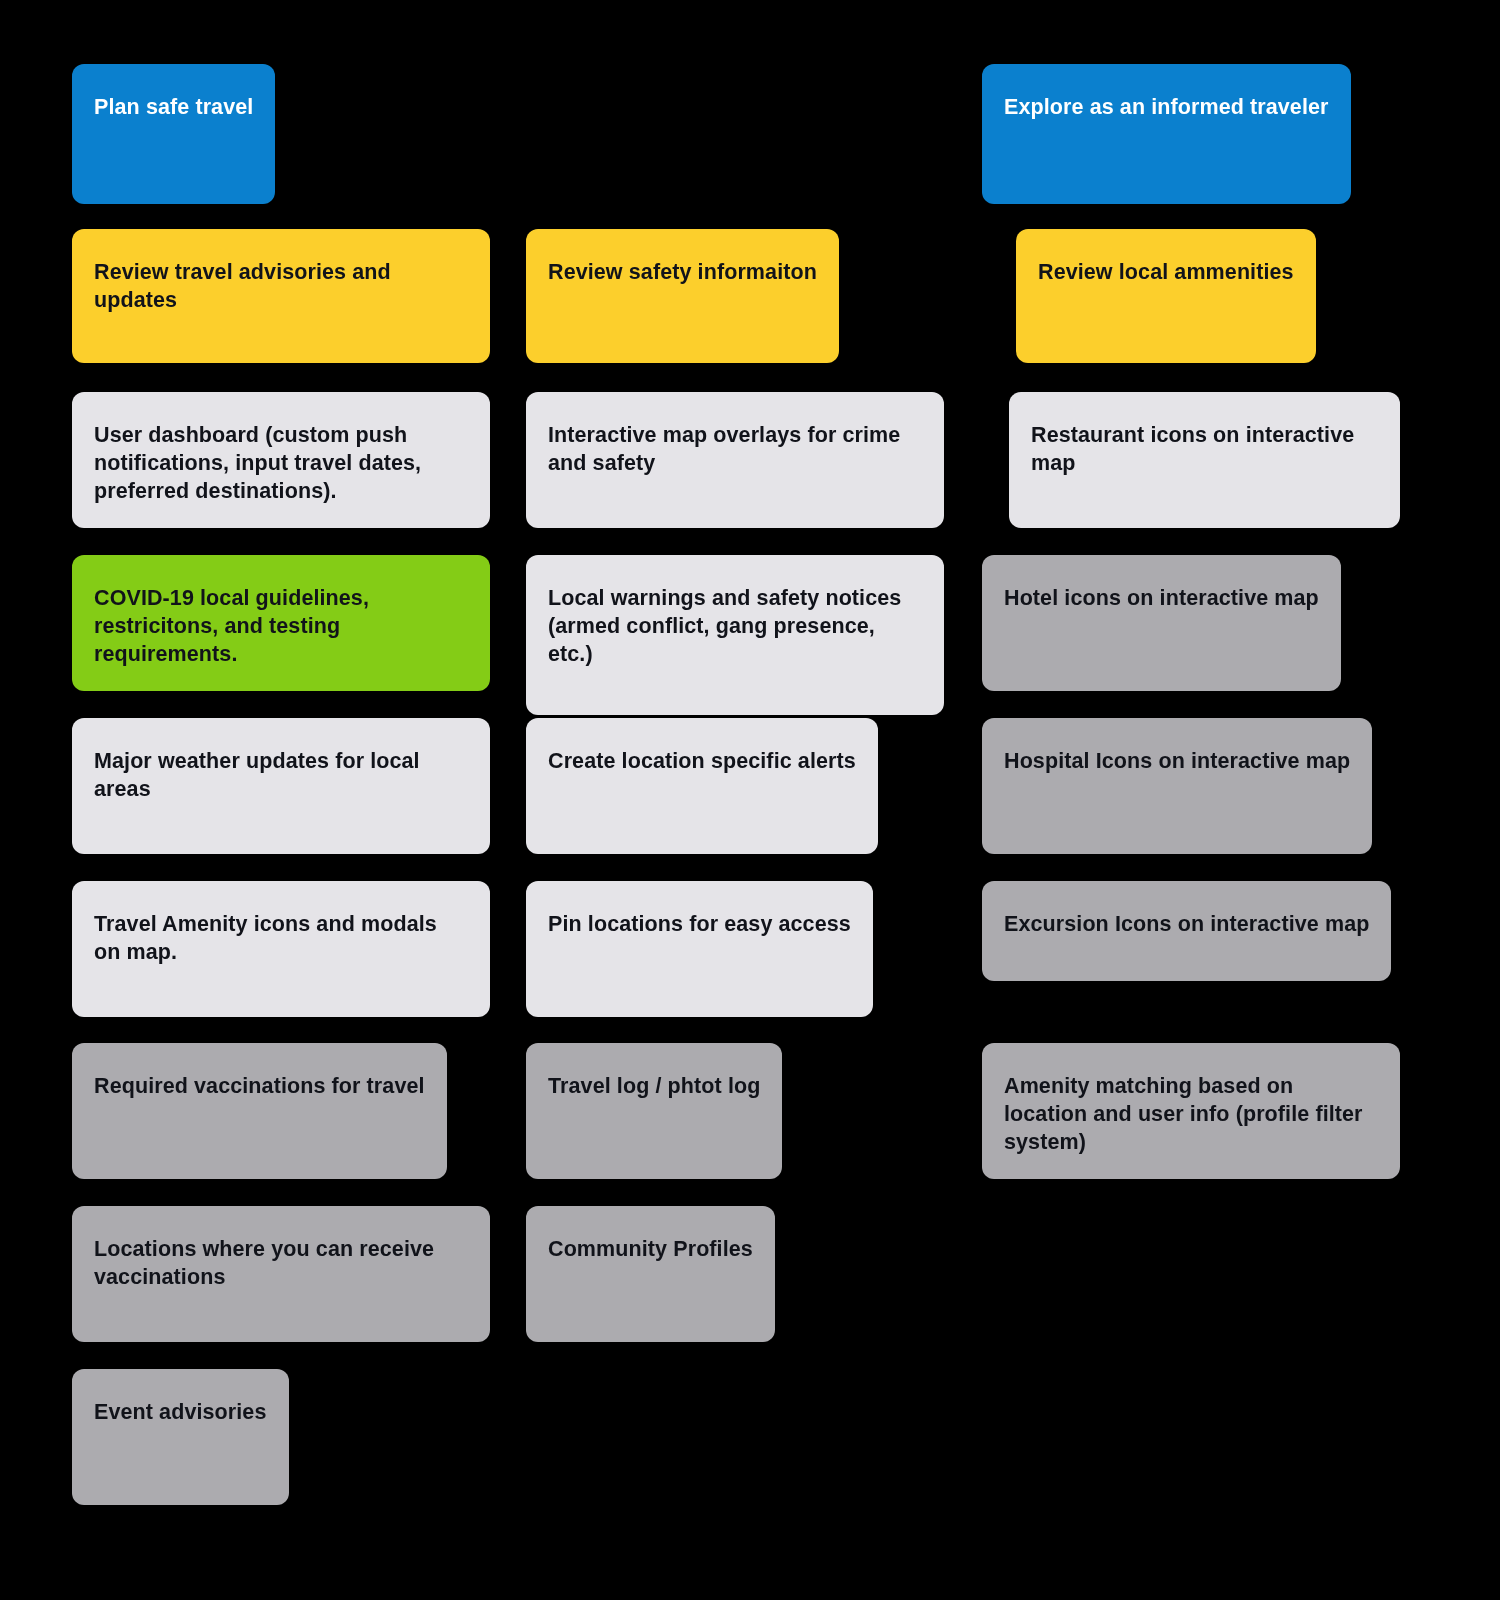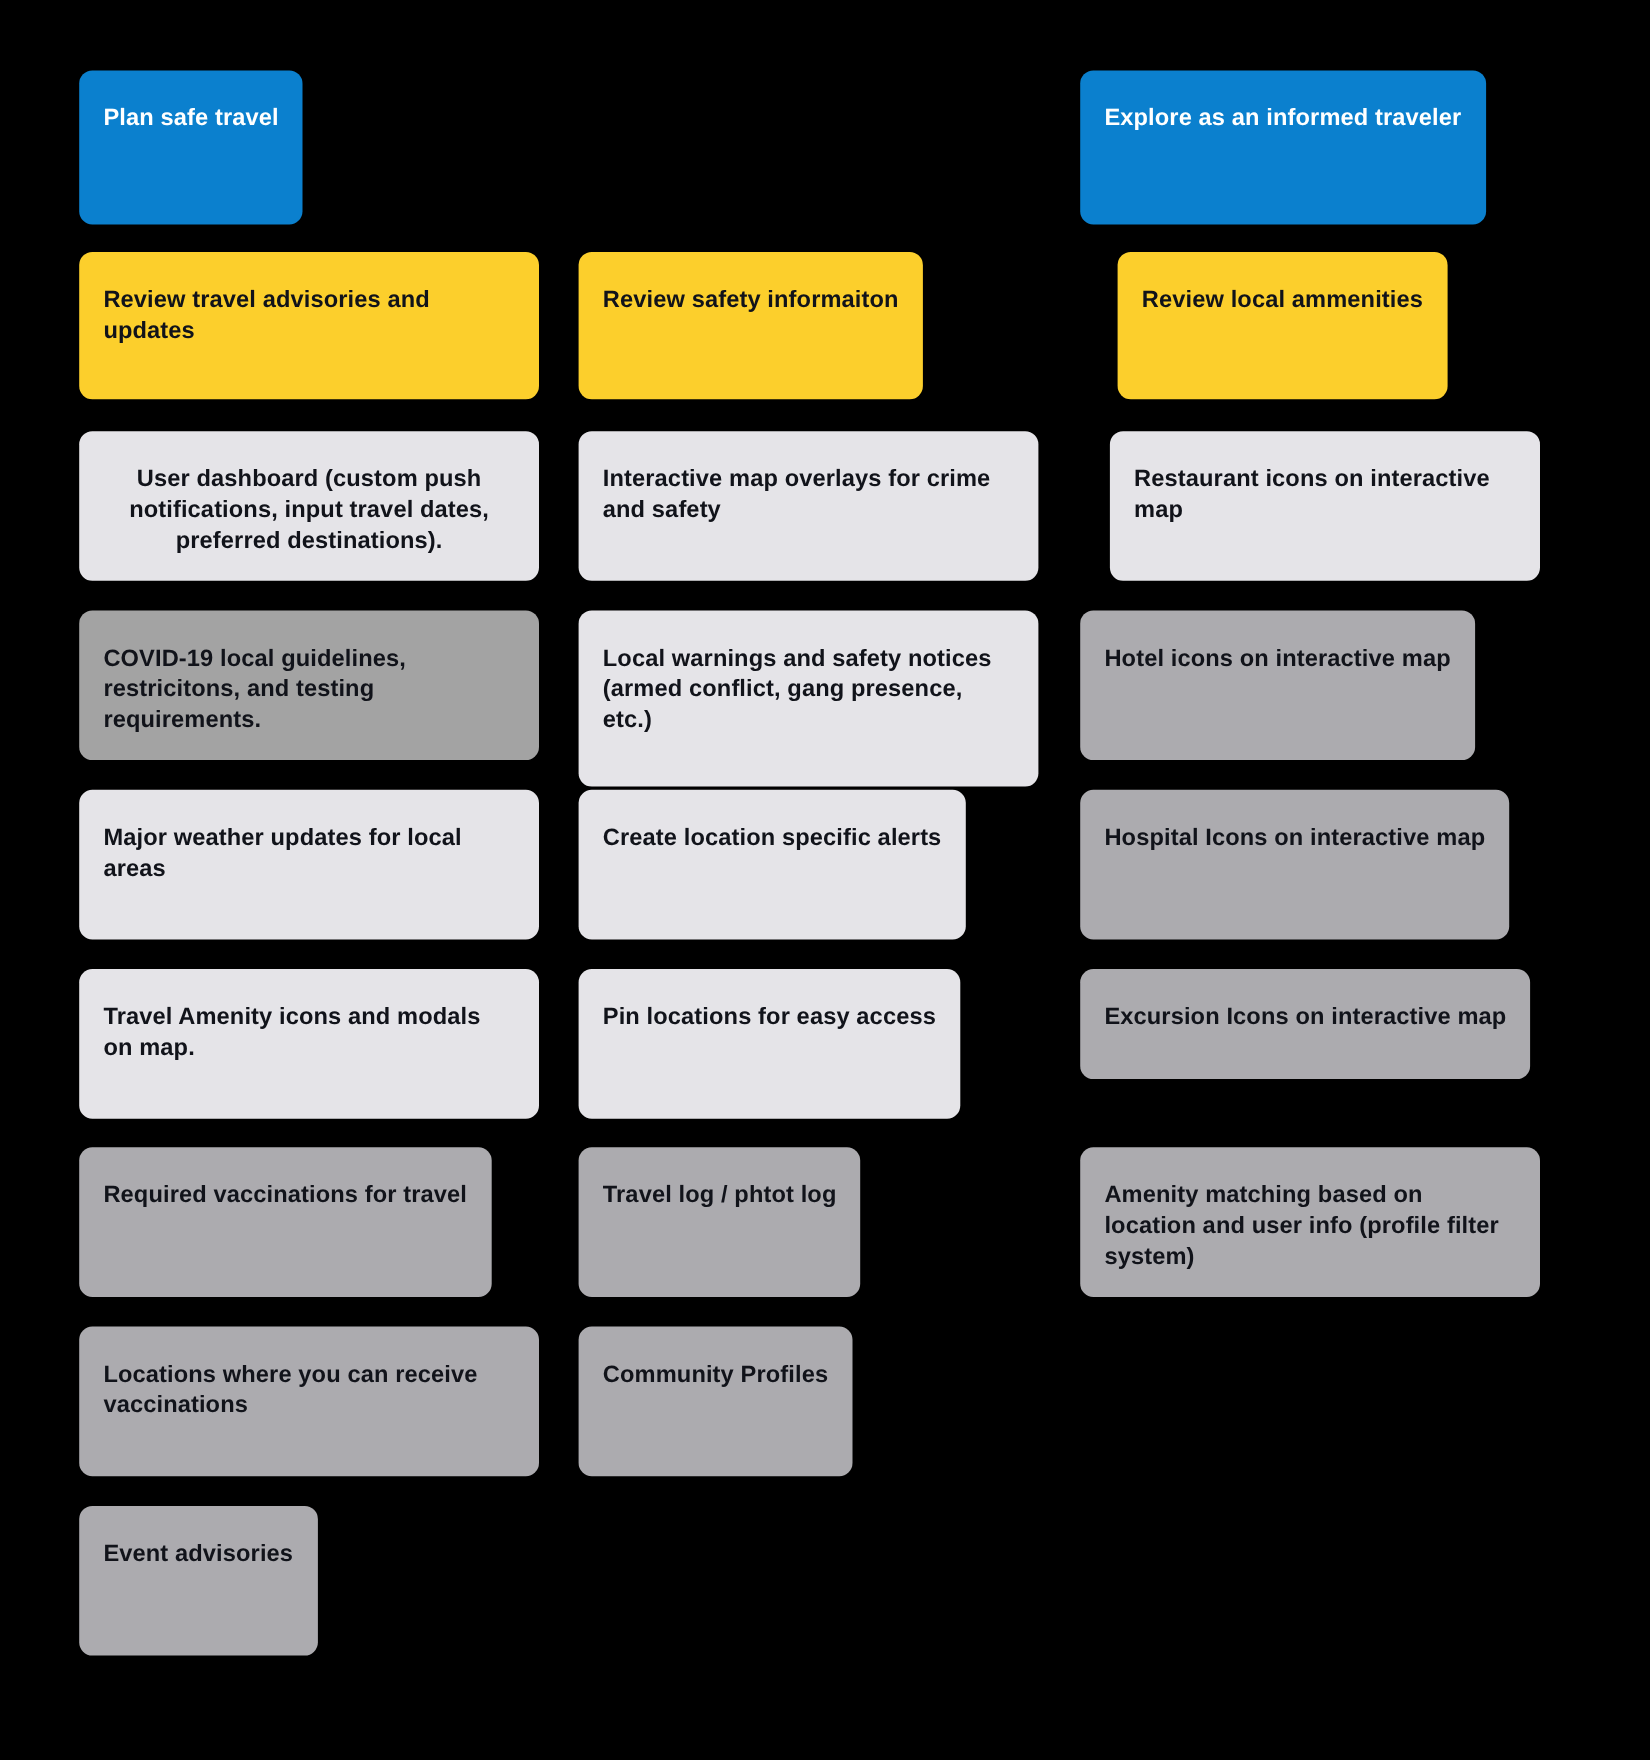--- a/index.html
+++ b/index.html
@@ -82,24 +82,24 @@
 <body>
 
 <div id="board">
   <div class="column" id="col-0">
       <div class="card v-goal" style="top: 64px; height: 140px; background: rgb(11, 128, 206);">
         <span class="card-text">Plan safe travel</span>
       </div>
       <div class="card v-theme" style="top: 229px; height: 134px; background: rgb(252, 207, 44);">
         <span class="card-text">Review travel advisories and updates</span>
       </div>
-      <div class="card v-primary" style="top: 392px; height: 136px; background: rgb(229, 228, 232); text-align: center;">
+      <div class="card v-primary" style="top: 392px; height: 136px; background: rgb(229, 228, 232);">
         <span class="card-text">User dashboard (custom push notifications, input travel dates, preferred destinations).</span>
       </div>
-      <div class="card v-primary" style="top: 555px; height: 136px; background: #a3a3a3;">
+      <div class="card v-primary" style="top: 555px; height: 136px; background: #84cc16;">
         <span class="card-text">COVID-19 local guidelines, restricitons, and testing requirements.</span>
       </div>
       <div class="card v-primary" style="top: 718px; height: 136px; background: rgb(229, 228, 232);">
         <span class="card-text">Major weather updates for local areas</span>
       </div>
       <div class="card v-primary" style="top: 881px; height: 136px; background: rgb(229, 228, 232);">
         <span class="card-text">Travel Amenity icons and modals on map.</span>
       </div>
       <div class="card v-secondary" style="top: 1043px; height: 136px; background: rgb(172, 171, 175);">
         <span class="card-text">Required vaccinations for travel</span>

